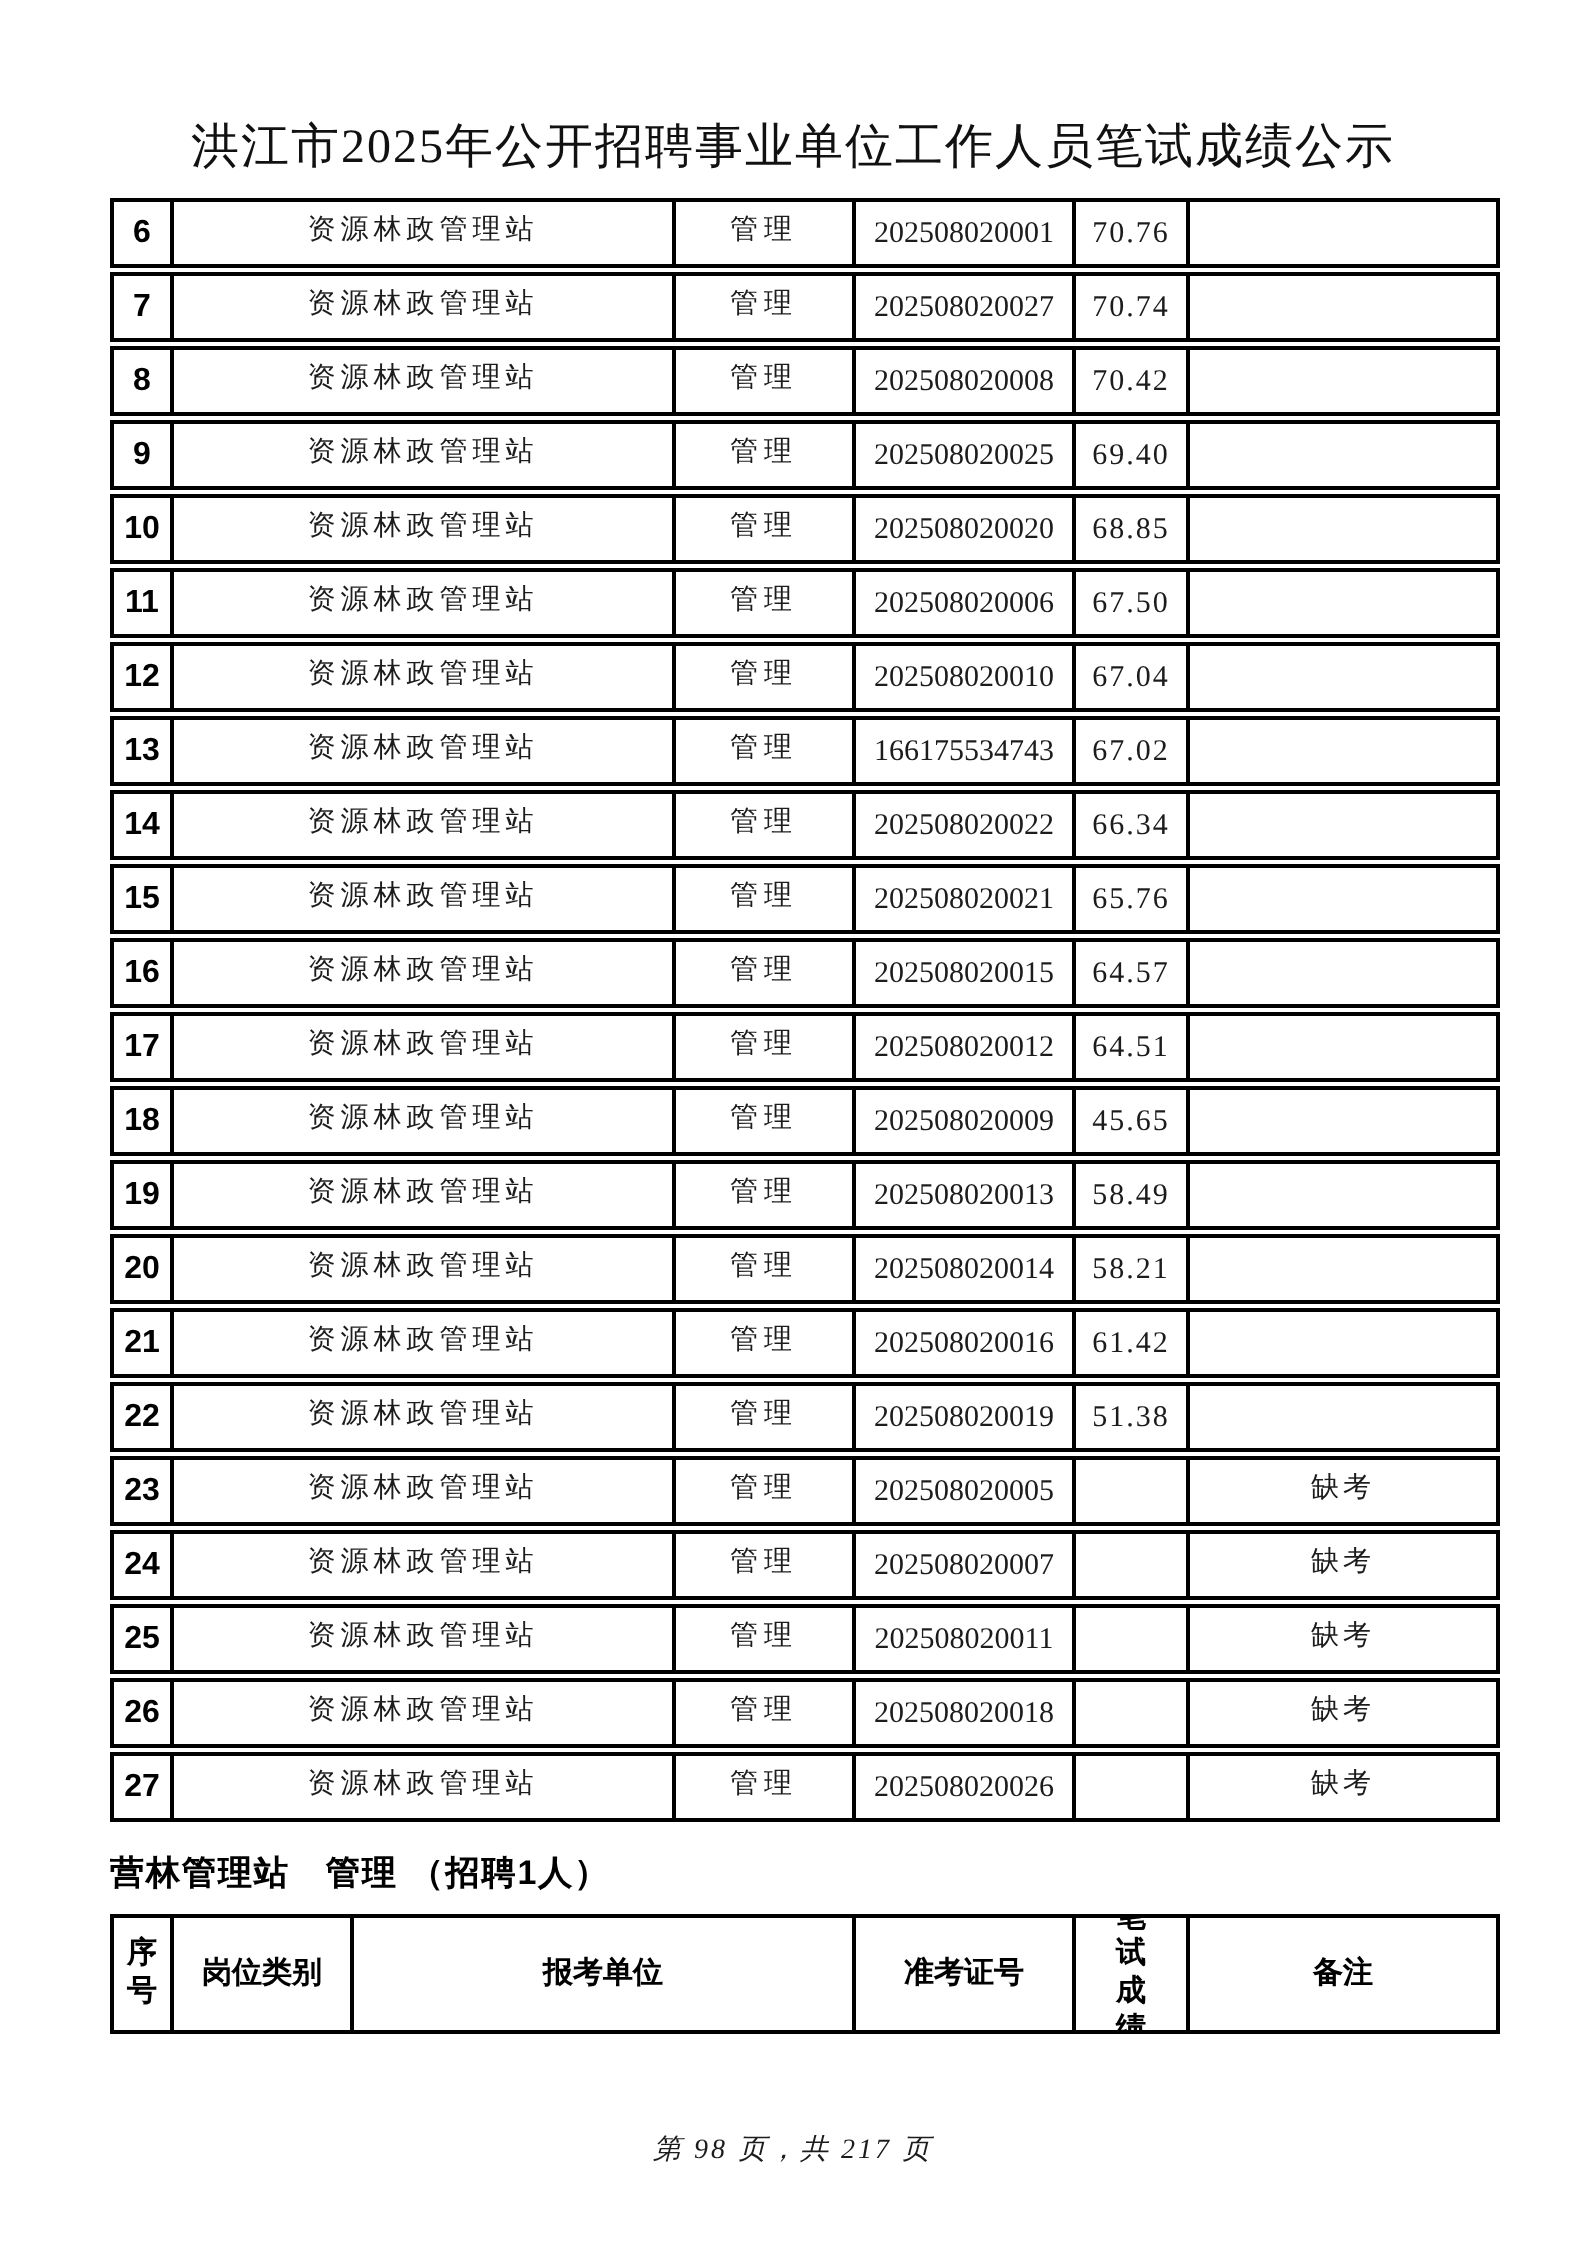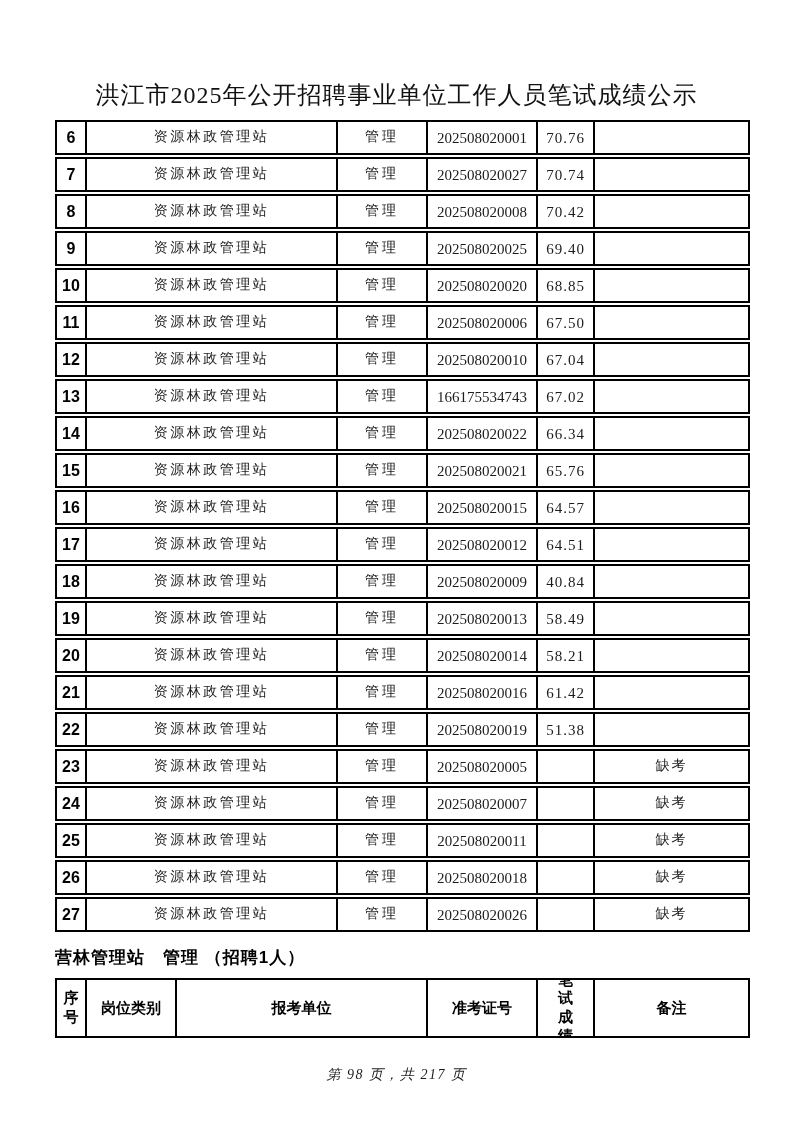--- a/index.html
+++ b/index.html
@@ -7,21 +7,21 @@
     position: relative;
     width: 793px;
     height: 1122px;
     margin: 0 auto;
     background: #ffffff;
     overflow: hidden;
     color: #000;
     font-family: "Liberation Serif", serif;
   }
   .doc-title {
-    padding-top: 80px;
+    padding-top: 59px;
     text-align: center;
     font-size: 24px;
     font-weight: 400;
     letter-spacing: 1px;
     line-height: 30px;
     color: #111;
     font-family: "Liberation Serif", serif;
   }
   .tbl {
     width: 695px;
@@ -197,21 +197,21 @@
     <div class="cell c-cat">管理</div>
     <div class="cell c-ticket">202508020012</div>
     <div class="cell c-score">64.51</div>
     <div class="cell c-remark"></div>
   </div>
       <div class="row">
     <div class="cell c-no num">18</div>
     <div class="cell c-unit">资源林政管理站</div>
     <div class="cell c-cat">管理</div>
     <div class="cell c-ticket">202508020009</div>
-    <div class="cell c-score">40.84</div>
+    <div class="cell c-score">45.65</div>
     <div class="cell c-remark"></div>
   </div>
       <div class="row">
     <div class="cell c-no num">19</div>
     <div class="cell c-unit">资源林政管理站</div>
     <div class="cell c-cat">管理</div>
     <div class="cell c-ticket">202508020013</div>
     <div class="cell c-score">58.49</div>
     <div class="cell c-remark"></div>
   </div>

